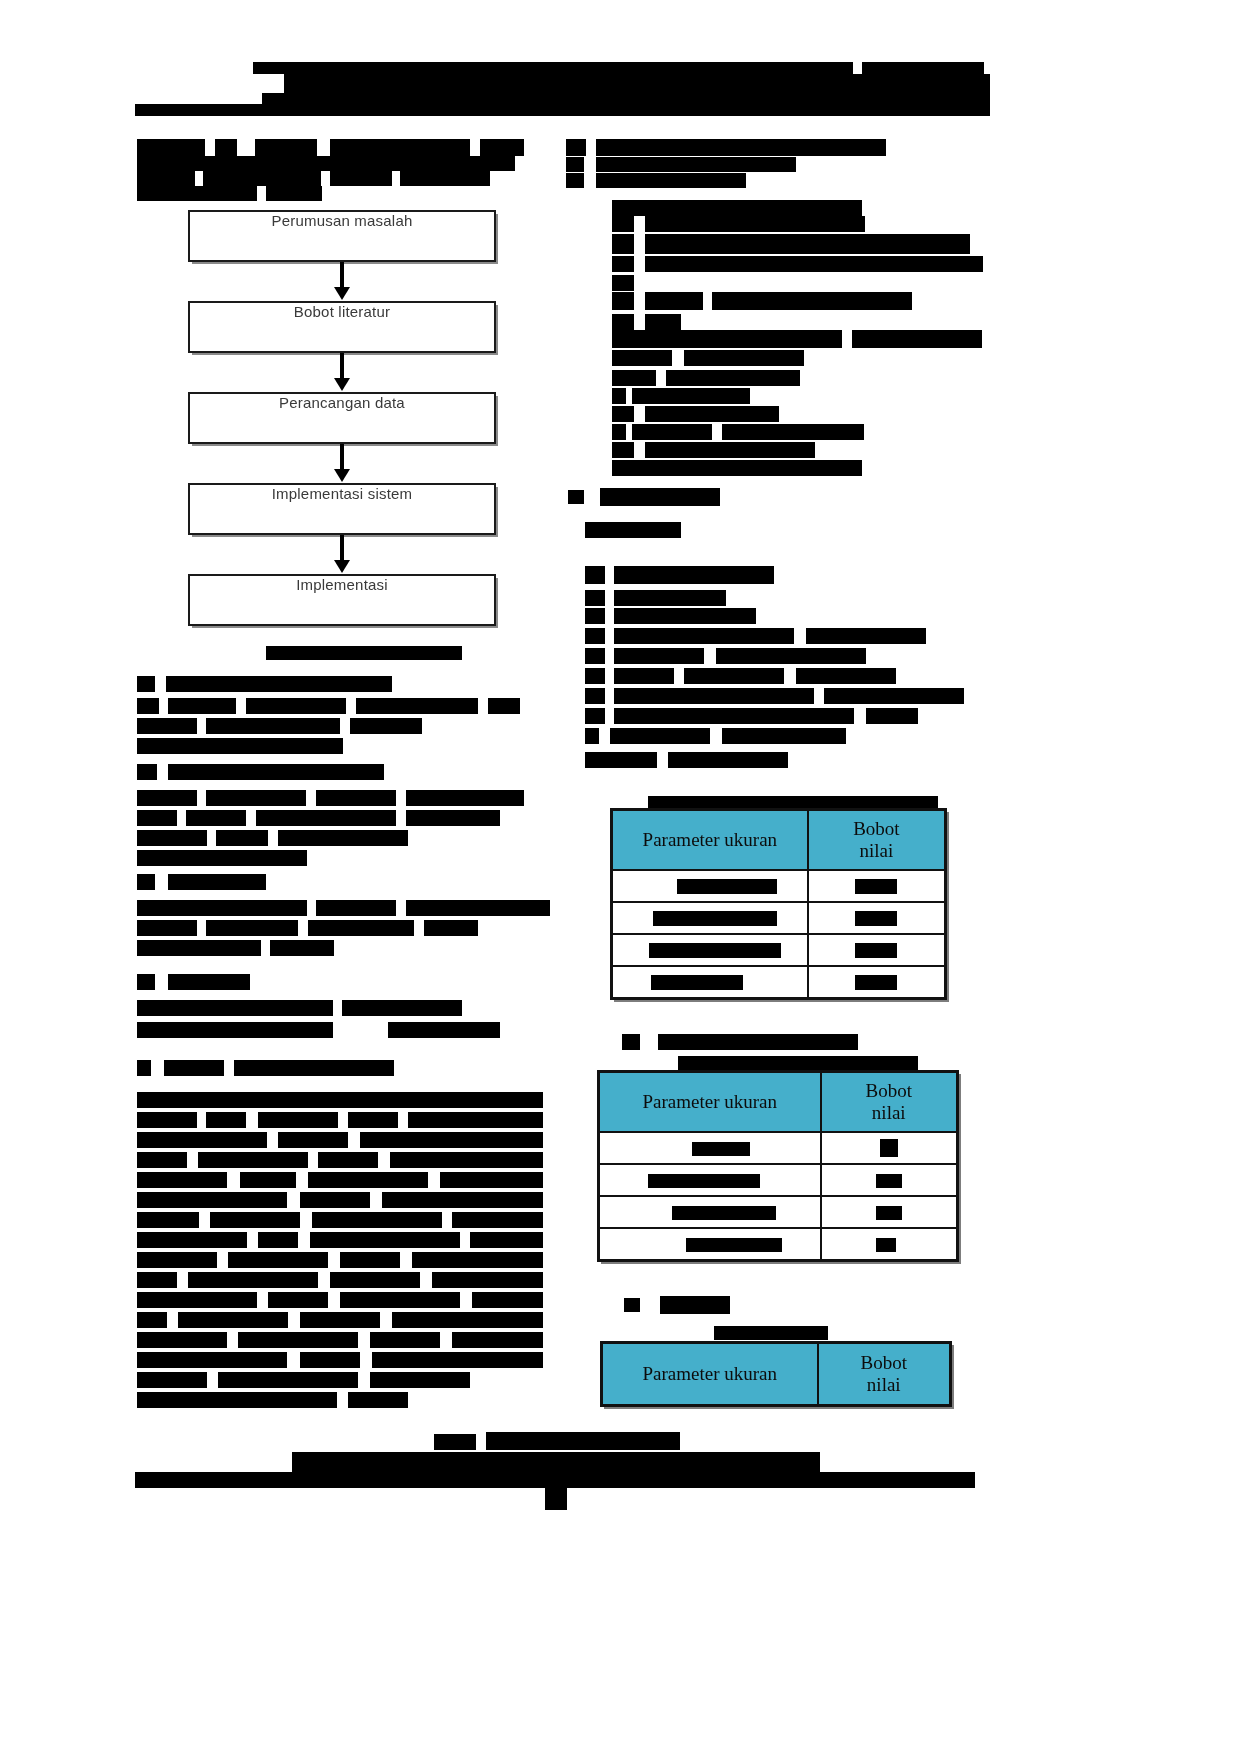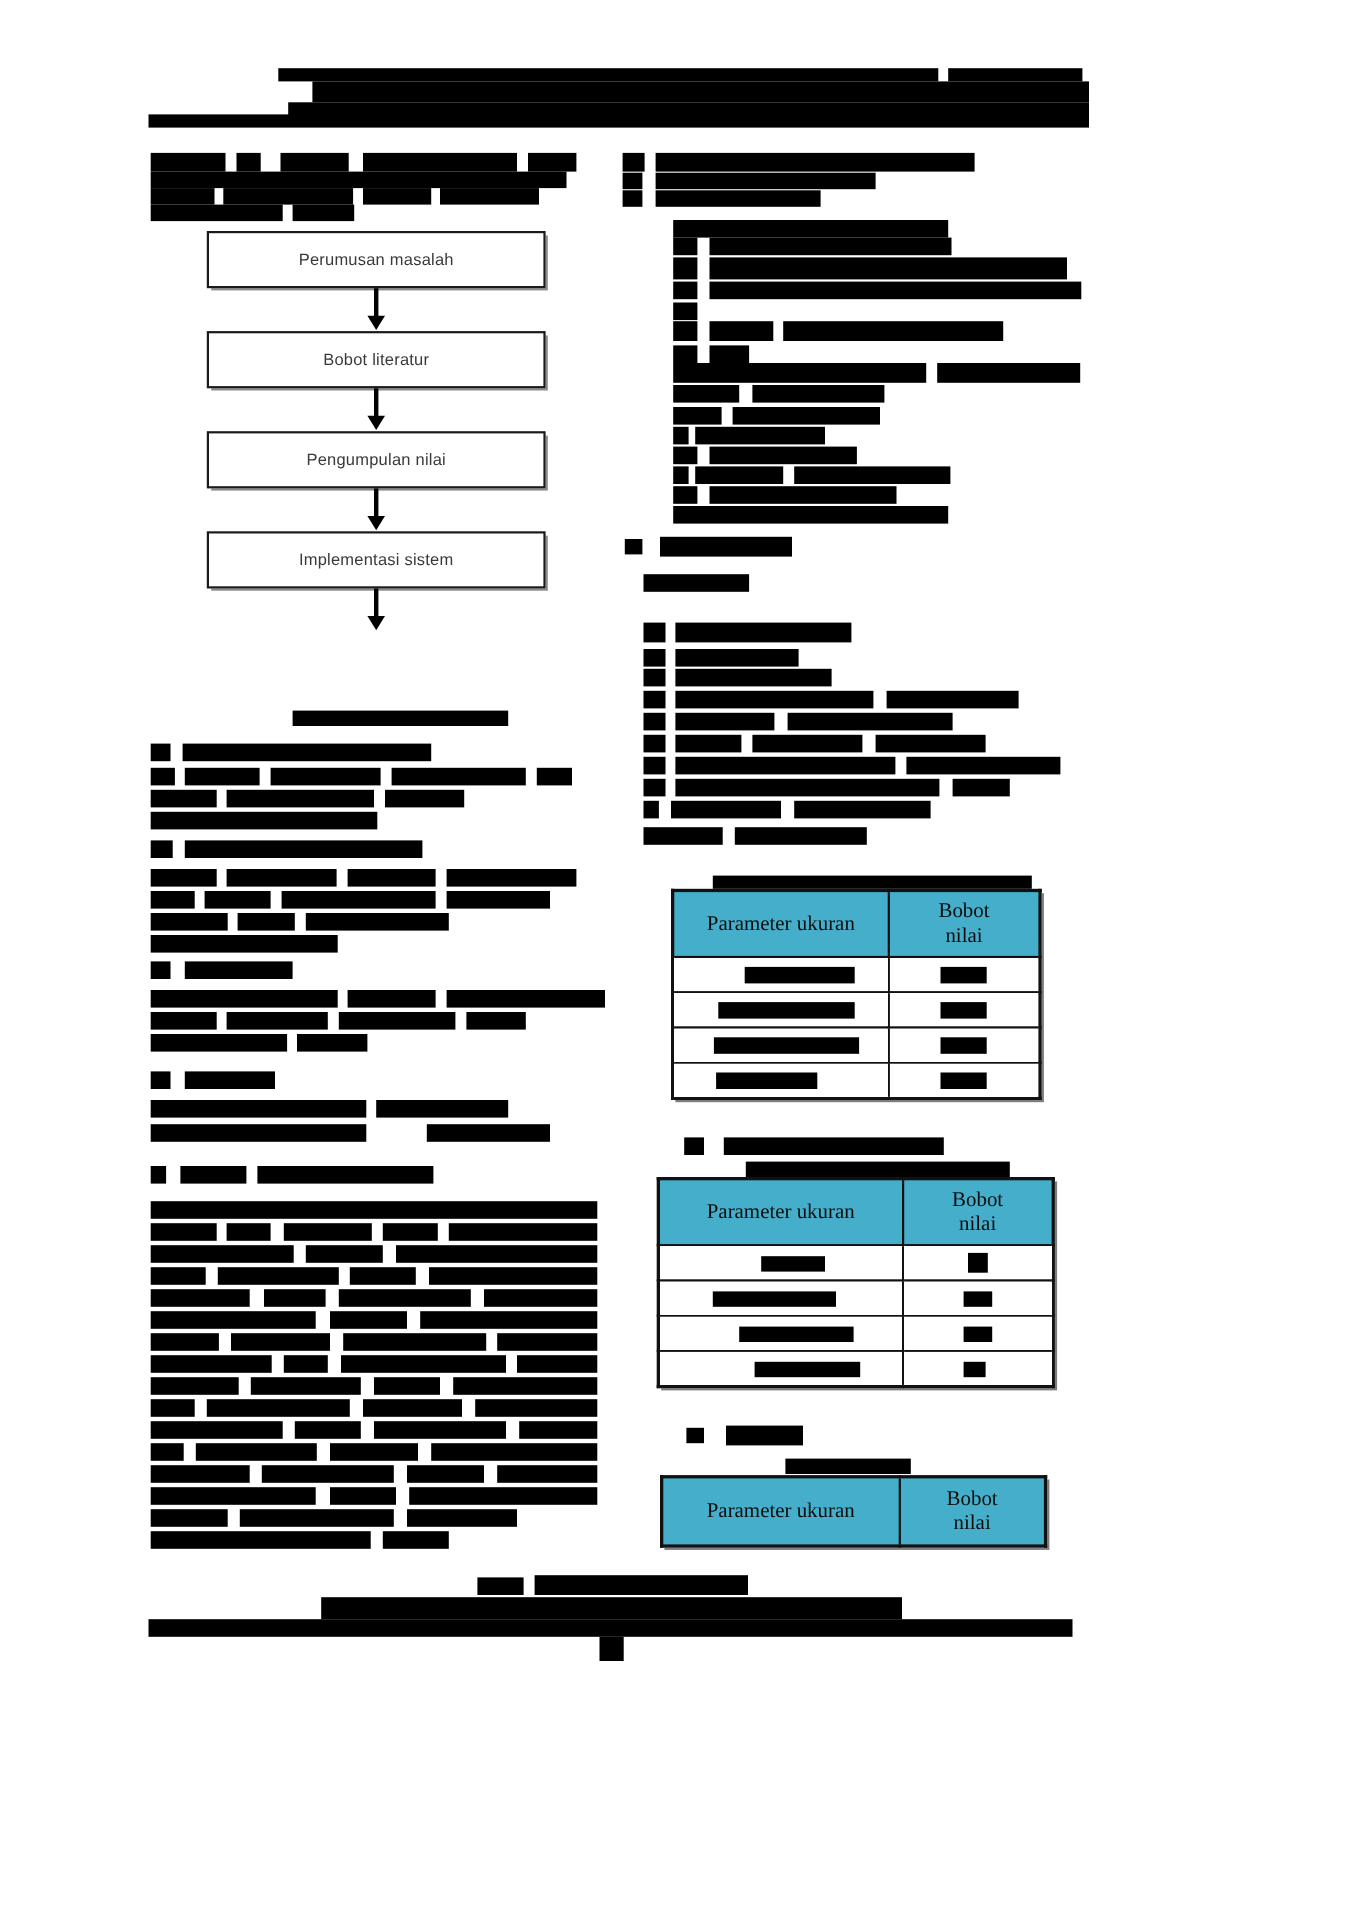--- a/index.html
+++ b/index.html
@@ -5,21 +5,21 @@
   html,body{margin:0;padding:0;background:#ffffff;}
   body{width:1240px;height:1754px;position:relative;font-family:"Liberation Sans",sans-serif;overflow:hidden;}
   .page{position:relative;width:1240px;height:1754px;background:#fff;}
 
   
   .rb{position:absolute;background:#000;}
 
   
   .flow{position:absolute;left:188px;top:210px;width:310px;}
   .fbox{position:relative;box-sizing:border-box;width:308px;height:52px;border:2px solid #1a1a1a;background:#ffffff;
-        box-shadow:3px 3px 0 -1px #8a8a8a;display:flex;align-items:center;justify-content:center;}
+        box-shadow:3px 3px 0 -1px #8a8a8a;display:flex;align-items:flex-start;justify-content:center;}
   .fbox span{font-family:"Liberation Sans",sans-serif;font-size:15px;color:#3a3a3a;letter-spacing:.2px;}
   .arrow{position:relative;width:308px;height:39px;}
   .arrow .stem{position:absolute;left:50%;top:0;width:4px;height:28px;background:#000;transform:translateX(-2px);}
   .arrow .head{position:absolute;left:50%;top:25px;width:0;height:0;border-left:8px solid transparent;border-right:8px solid transparent;border-top:13px solid #000;transform:translateX(-8px);}
 
   
   .tbl{position:absolute;border-collapse:collapse;border:3px solid #111;background:#fff;box-shadow:3px 3px 0 -1px #7d7d7d;}
   .tbl td,.tbl th{border:2px solid #111;padding:0;margin:0;vertical-align:middle;}
   .tbl th{background:#45AFCB;font-family:"Liberation Serif",serif;font-weight:400;font-size:19px;color:#0c0c0c;
           text-align:center;line-height:1.15;}
@@ -273,35 +273,38 @@
 
     <div class="fbox">
       <span>Bobot literatur</span>
     </div>
     <div class="arrow">
       <div class="stem"></div>
         <div class="head"></div>
     </div>
 
     <div class="fbox">
-      <span>Pengumpulan nilai</span>
+      <span>Perancangan data</span>
     </div>
     <div class="arrow">
       <div class="stem"></div>
         <div class="head"></div>
     </div>
 
     <div class="fbox">
       <span>Implementasi sistem</span>
     </div>
     <div class="arrow">
       <div class="stem"></div>
         <div class="head"></div>
     </div>
 
+    <div class="fbox">
+      <span>Implementasi</span>
+    </div>
   </div>
 
   <table class="tbl t1">
     <thead>
       <tr>
         <th class="c1">Parameter ukuran</th>
         <th class="c2">
           <span class="hdr-stack">Bobot</span>
           <span class="hdr-stack">nilai</span>
         </th>

